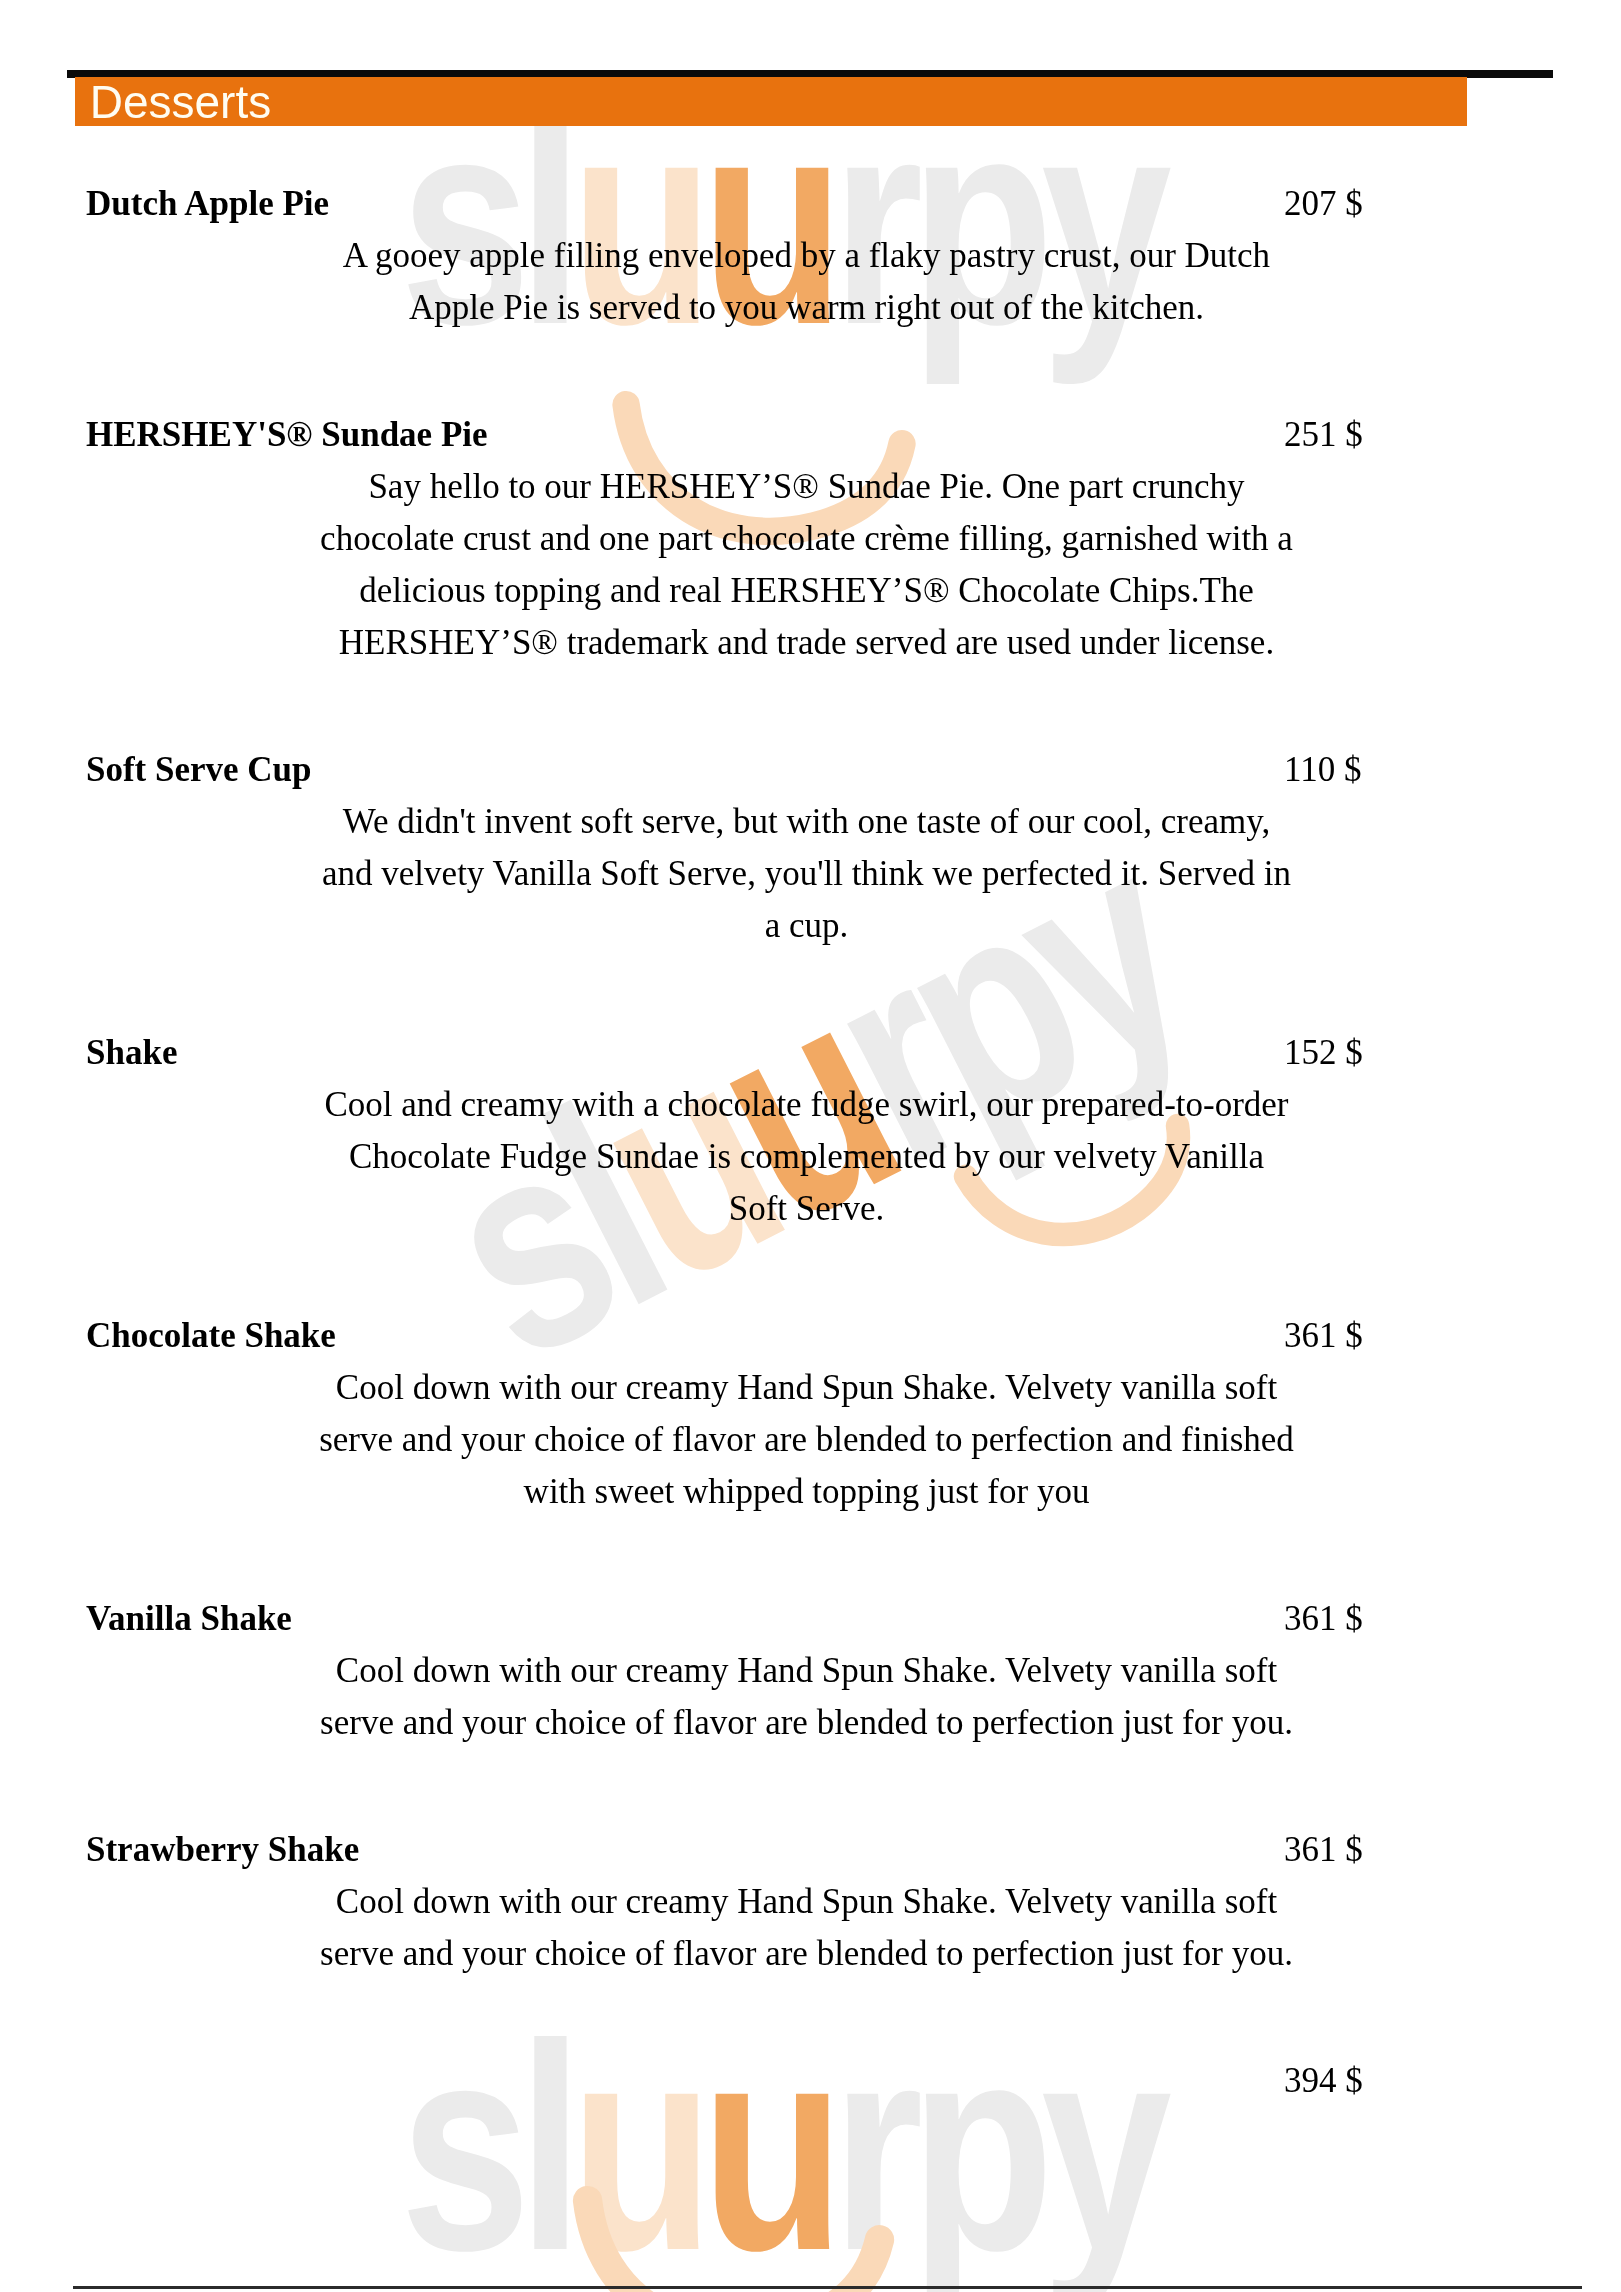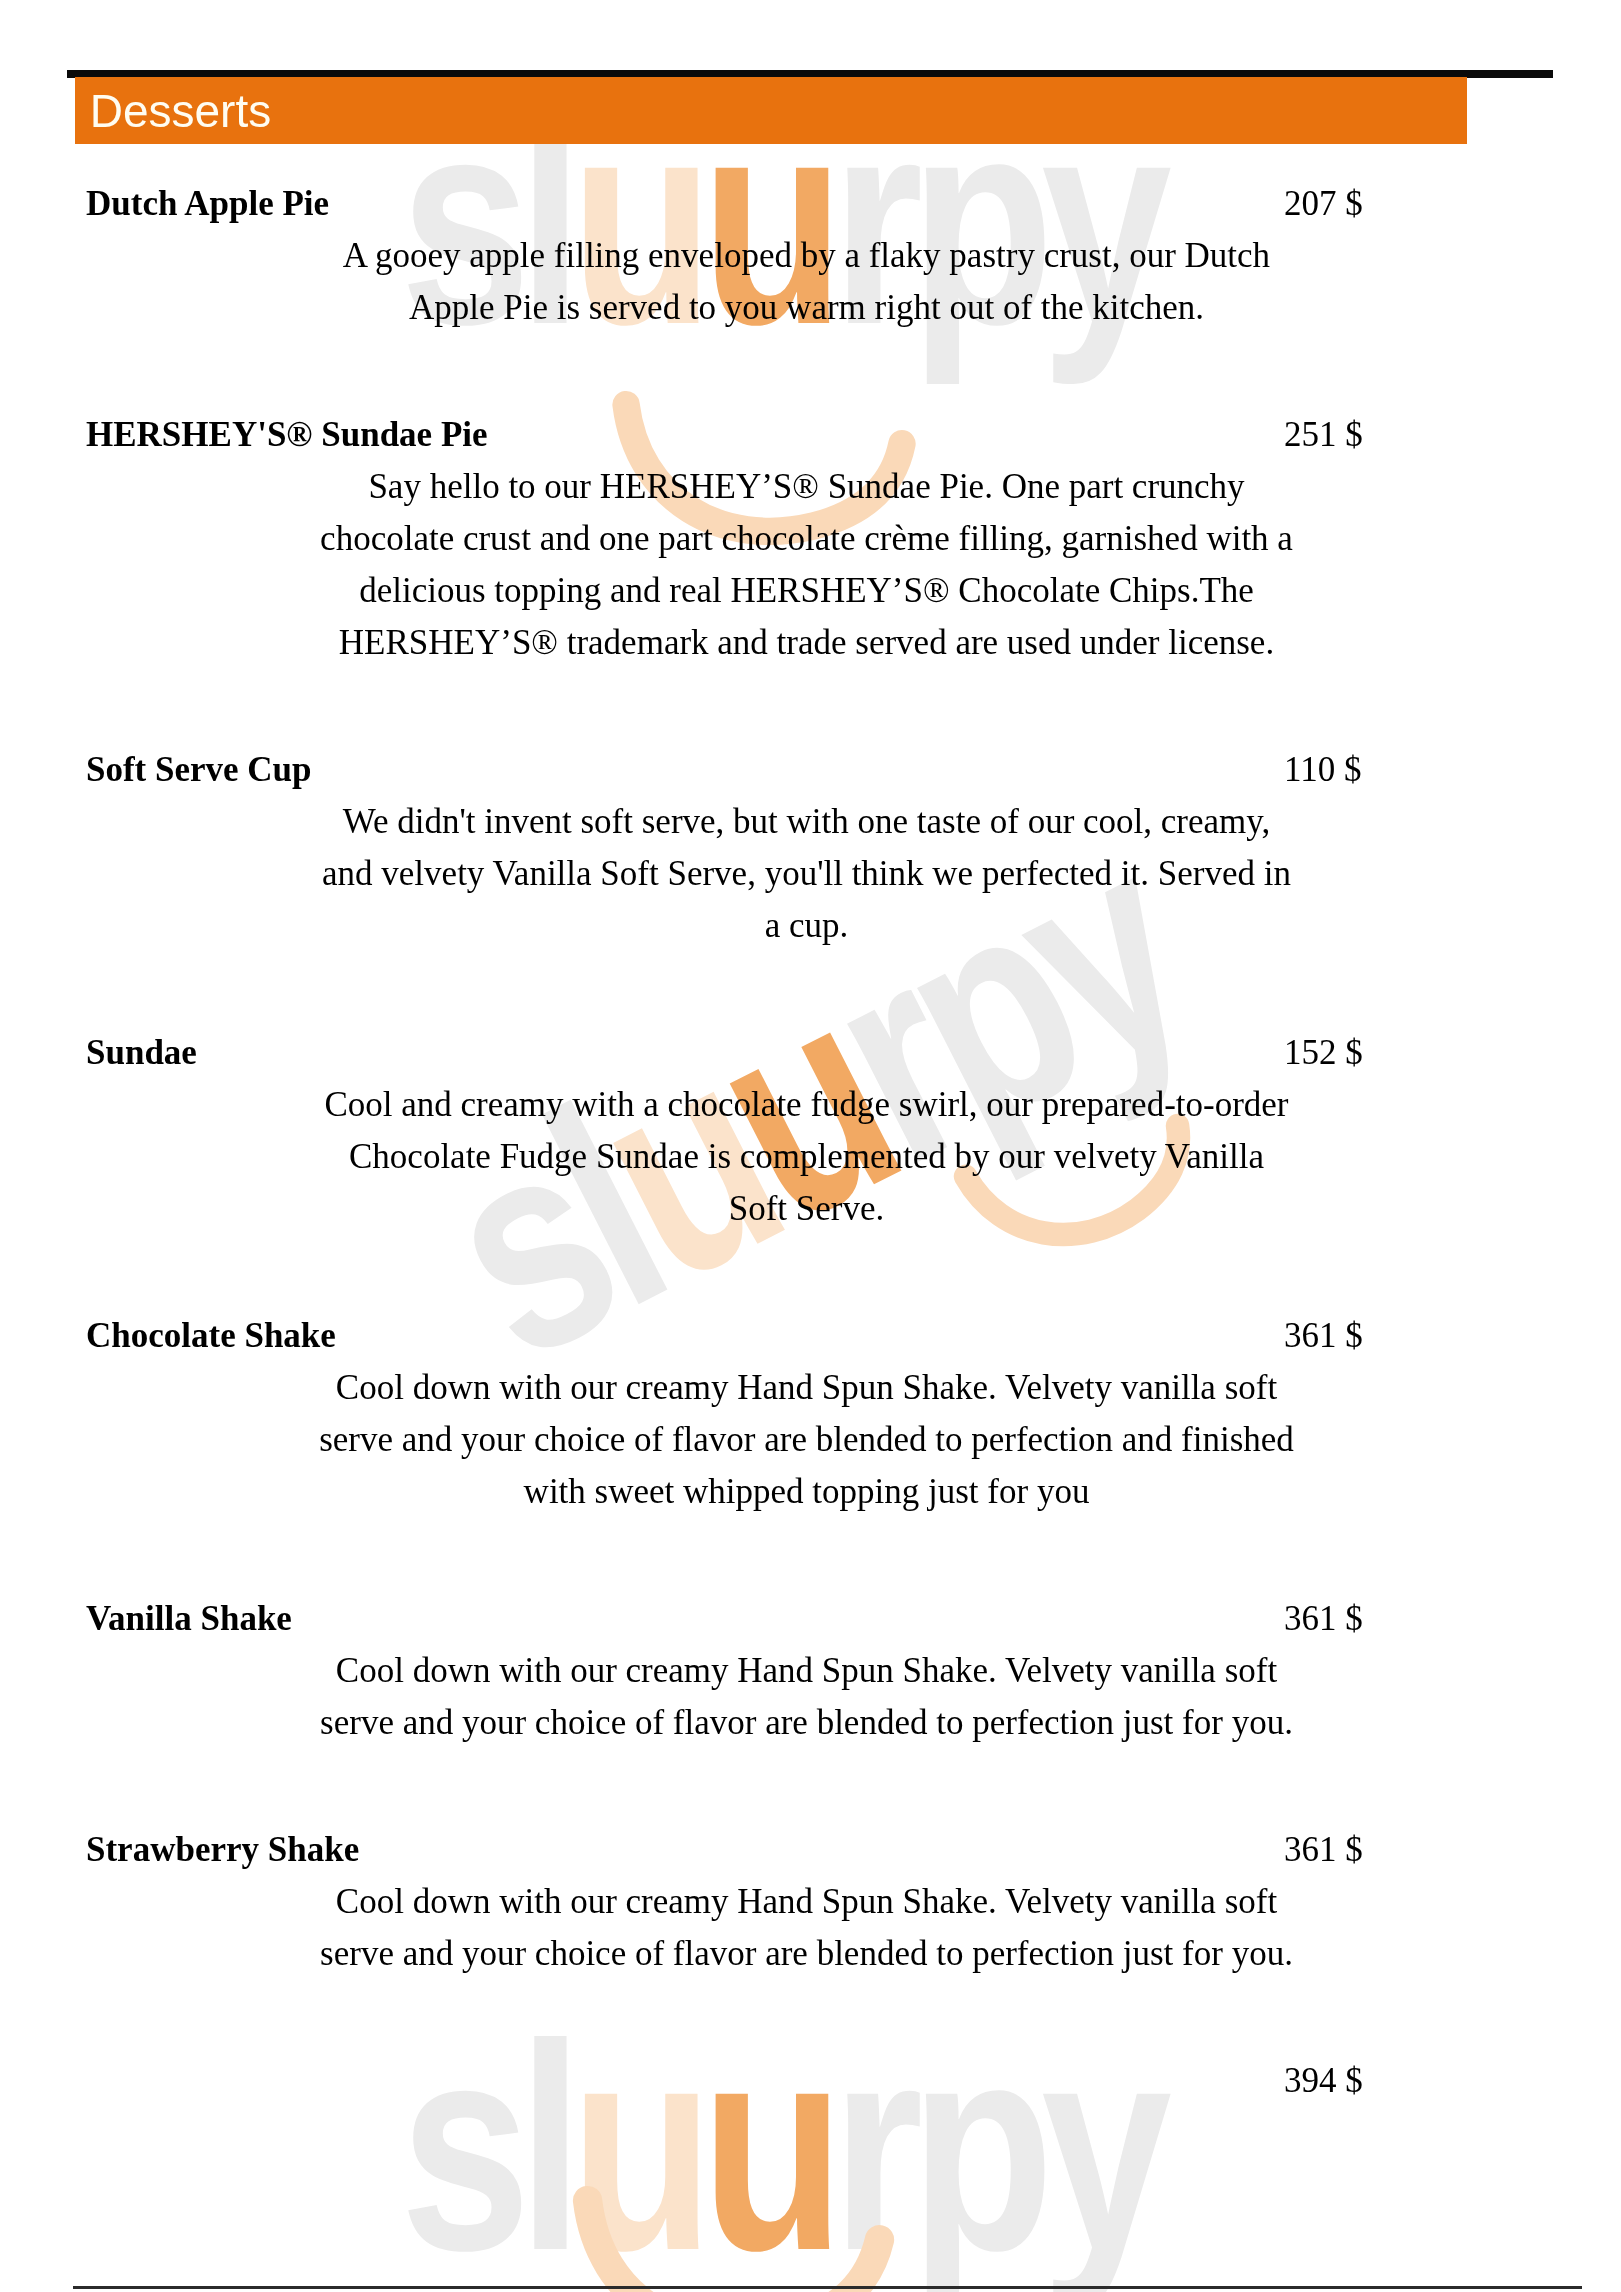--- a/index.html
+++ b/index.html
@@ -36,21 +36,21 @@
   .wm-swirl-bottom { left:568px; top:2181px; }
 
   
   .top-rule {
     position:absolute; z-index:2;
     left:67px; top:70px; width:1486px; height:7.8px;
     background:var(--top-rule,#0A0A0A);
   }
   .section-header {
     position:absolute; z-index:2;
-    left:75px; top:77px; width:1392px; height:67px;
+    left:75px; top:77px; width:1392px; height:49px;
     background:var(--header-bar,#E8720E);
     color:var(--header-text,#FFFDF2);
     font-family:"Liberation Sans", sans-serif;
     font-size:46px;
     display:flex; align-items:center;
     padding-left:14.7px; box-sizing:border-box;
   }
 
   
   .items {
@@ -113,21 +113,21 @@
 <div class="items" id="items-container">
     <div class="item"><span class="item-name">Dutch Apple Pie</span><span class="item-price">207 $</span><div class="item-desc">A gooey apple filling enveloped by a flaky pastry crust, our Dutch
 Apple Pie is served to you warm right out of the kitchen.</div></div>
     <div class="item"><span class="item-name">HERSHEY'S® Sundae Pie</span><span class="item-price">251 $</span><div class="item-desc">Say hello to our HERSHEY’S® Sundae Pie. One part crunchy
 chocolate crust and one part chocolate crème filling, garnished with a
 delicious topping and real HERSHEY’S® Chocolate Chips.The
 HERSHEY’S® trademark and trade served are used under license.</div></div>
     <div class="item"><span class="item-name">Soft Serve Cup</span><span class="item-price">110 $</span><div class="item-desc">We didn't invent soft serve, but with one taste of our cool, creamy,
 and velvety Vanilla Soft Serve, you'll think we perfected it. Served in
 a cup.</div></div>
-    <div class="item"><span class="item-name">Sundae</span><span class="item-price">152 $</span><div class="item-desc">Cool and creamy with a chocolate fudge swirl, our prepared-to-order
+    <div class="item"><span class="item-name">Shake</span><span class="item-price">152 $</span><div class="item-desc">Cool and creamy with a chocolate fudge swirl, our prepared-to-order
 Chocolate Fudge Sundae is complemented by our velvety Vanilla
 Soft Serve.</div></div>
     <div class="item"><span class="item-name">Chocolate Shake</span><span class="item-price">361 $</span><div class="item-desc">Cool down with our creamy Hand Spun Shake. Velvety vanilla soft
 serve and your choice of flavor are blended to perfection and finished
 with sweet whipped topping just for you</div></div>
     <div class="item"><span class="item-name">Vanilla Shake</span><span class="item-price">361 $</span><div class="item-desc">Cool down with our creamy Hand Spun Shake. Velvety vanilla soft
 serve and your choice of flavor are blended to perfection just for you.</div></div>
     <div class="item"><span class="item-name">Strawberry Shake</span><span class="item-price">361 $</span><div class="item-desc">Cool down with our creamy Hand Spun Shake. Velvety vanilla soft
 serve and your choice of flavor are blended to perfection just for you.</div></div>
     <div class="item"><span class="item-price">394 $</span></div>

